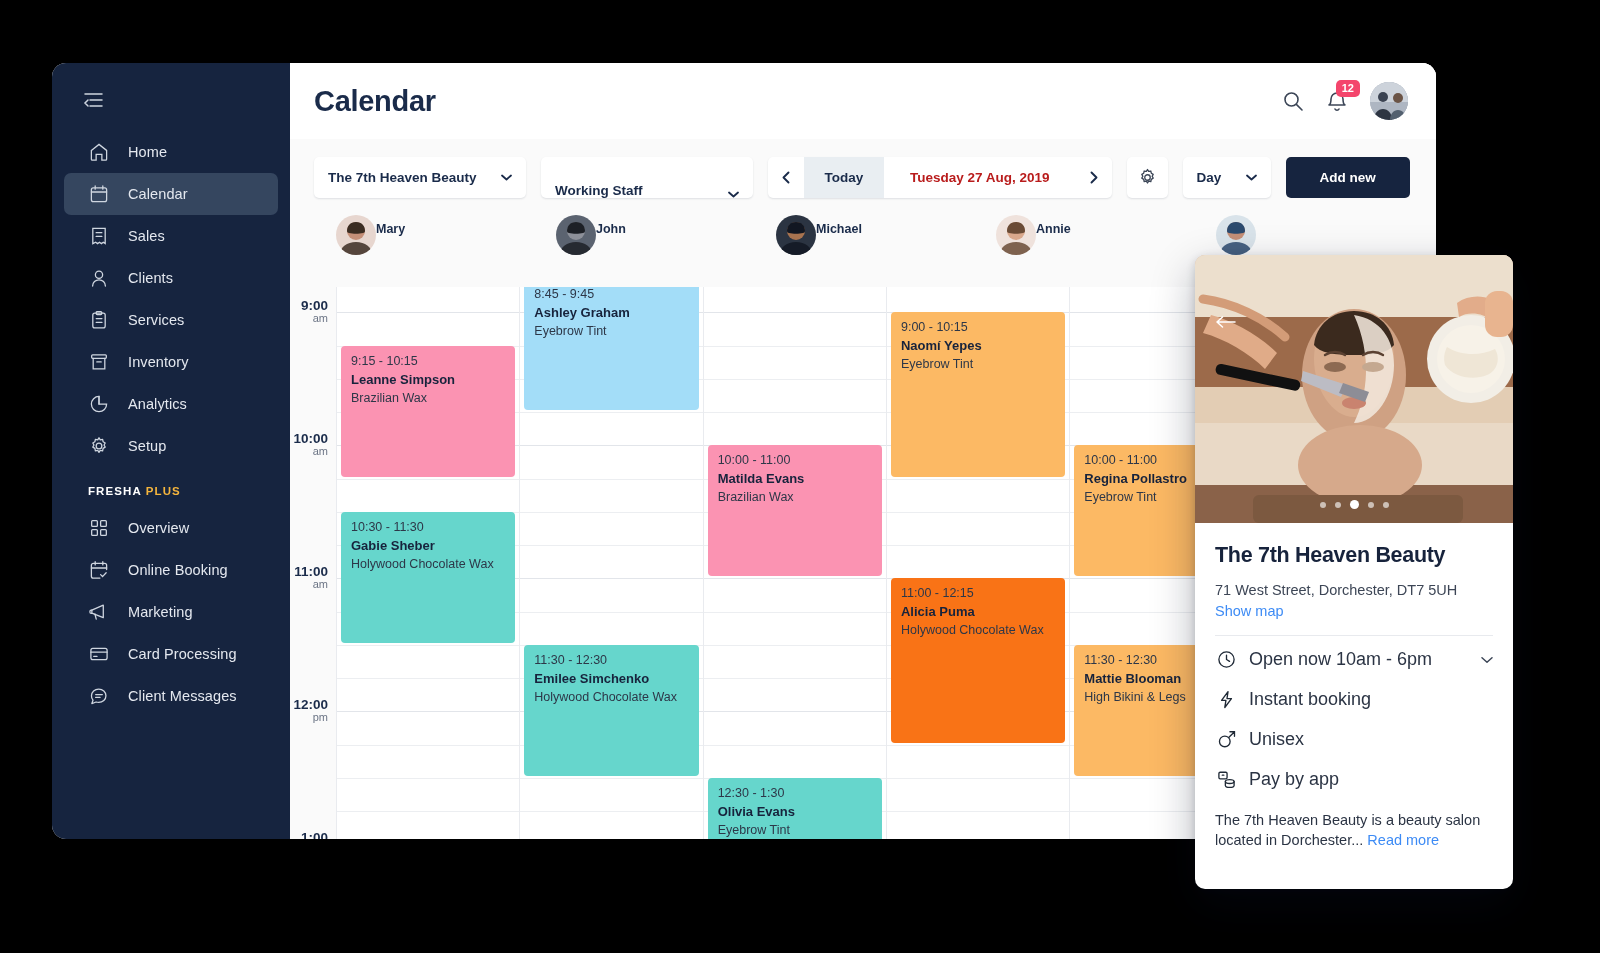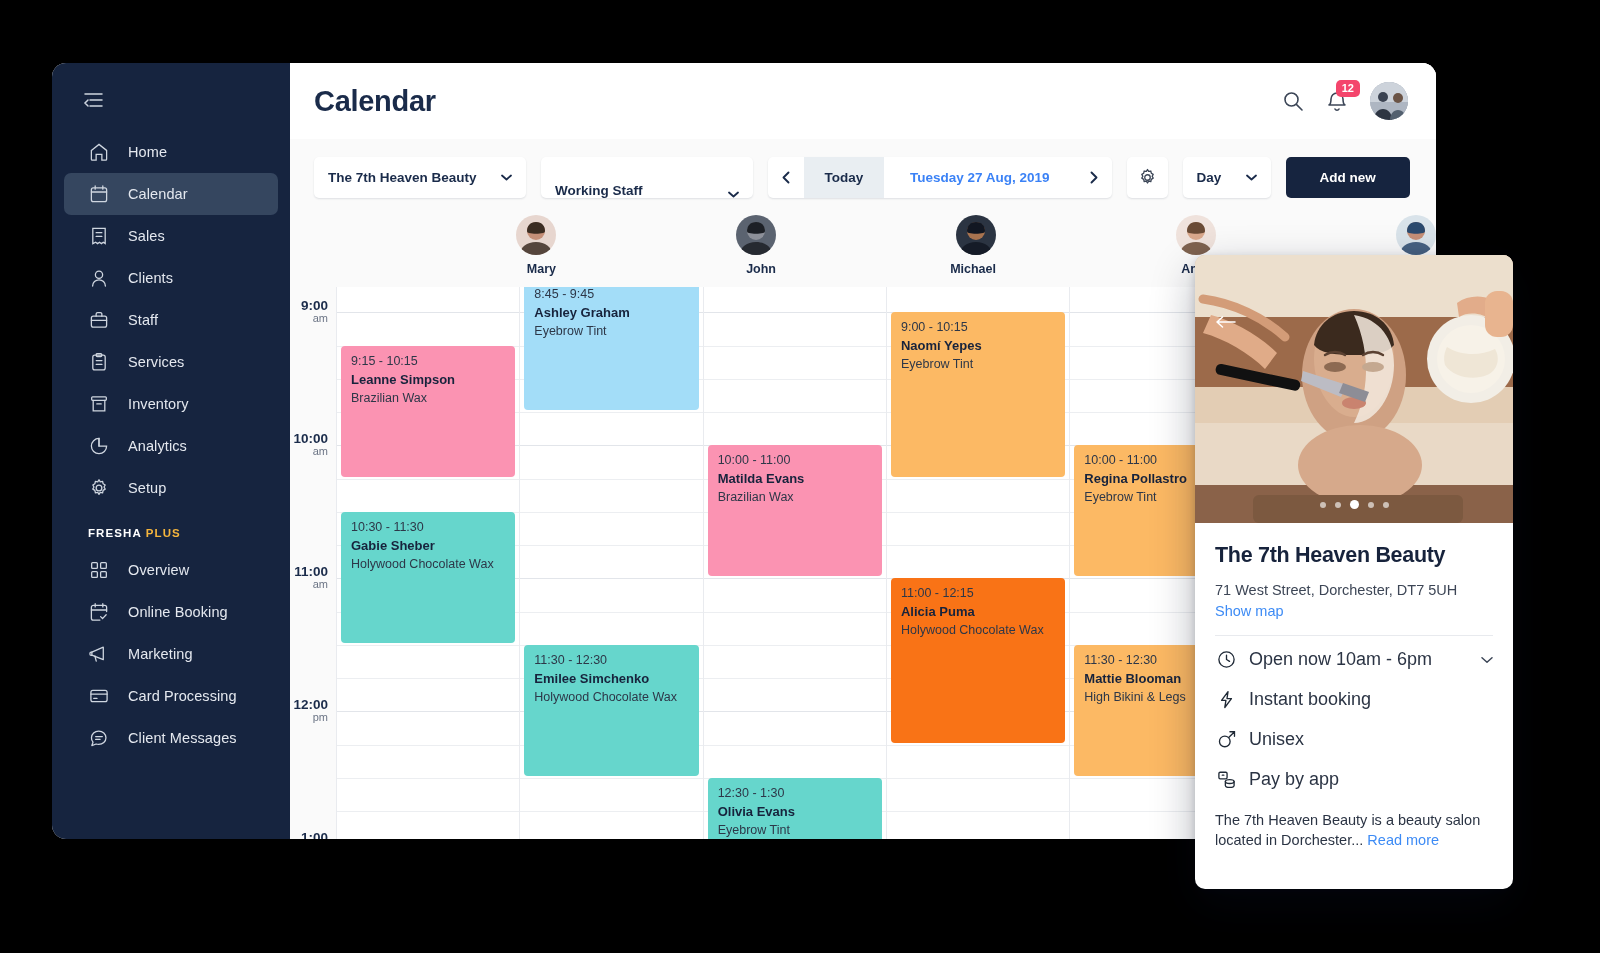--- a/index.html
+++ b/index.html
@@ -164,21 +164,21 @@
   .datenav .today {
     width: 80px;
     background: #e9eef2;
     display: flex; align-items: center; justify-content: center;
     font-size: 13.5px; font-weight: bold; color: #1a2b4a;
     cursor: pointer;
   }
   .datenav .datelabel {
     padding: 0 26px;
     display: flex; align-items: center; justify-content: center;
-    font-size: 13.5px; font-weight: bold; color: #3b82f6;
+    font-size: 13.5px; font-weight: bold; color: #b91c1c;
     cursor: pointer;
     white-space: nowrap;
   }
   .gear-btn {
     width: 41px; height: 41px;
     background: #fff;
     border-radius: 5px;
     display: flex; align-items: center; justify-content: center;
     cursor: pointer;
     box-shadow: 0 1px 2px rgba(20,30,55,.12);
@@ -197,21 +197,21 @@
   
   .staffrow {
     height: 72px;
     display: flex;
     padding-left: 46px;
     background: #fafafa;
     flex: 0 0 72px;
   }
   .staffcell {
     flex: 1 1 0;
-    display: flex; flex-direction: column; align-items: flex-end;
+    display: flex; flex-direction: row; align-items: flex-start;
     cursor: pointer;
     min-width: 0;
   }
   .staffcell .av {
     width: 40px; height: 40px;
     border-radius: 50%;
     overflow: hidden;
     position: relative;
   }
   .staffcell .nm {
@@ -394,29 +394,20 @@
             <span class="lbl">Sales</span>
           </div>
           <div class="nav-item">
             <span class="ico">
               <svg width="20" height="20" viewBox="0 0 21 21" fill="none" stroke="#cfd6e0" stroke-width="1.35" stroke-linecap="round">
                 <circle cx="10.5" cy="7" r="3.8"></circle>
                 <path d="M3.8 19c0-4 3-6.6 6.7-6.6S17.2 15 17.2 19"></path>
               </svg>
             </span>
             <span class="lbl">Clients</span>
-          </div>
-          <div class="nav-item">
-            <span class="ico">
-              <svg width="20" height="20" viewBox="0 0 21 21" fill="none" stroke="#cfd6e0" stroke-width="1.35" stroke-linecap="round">
-                <rect x="2.5" y="6.5" width="16" height="11.5" rx="2"></rect>
-                <path d="M7.5 6.5V4.3a1.6 1.6 0 011.6-1.6h2.8a1.6 1.6 0 011.6 1.6v2.2M2.5 11h16"></path>
-              </svg>
-            </span>
-            <span class="lbl">Staff</span>
           </div>
           <div class="nav-item">
             <span class="ico">
               <svg width="20" height="20" viewBox="0 0 21 21" fill="none" stroke="#cfd6e0" stroke-width="1.35" stroke-linecap="round">
                 <rect x="4" y="3.2" width="13" height="15.6" rx="2"></rect>
                 <rect x="7.6" y="1.6" width="5.8" height="3.2" rx="1"></rect>
                 <path d="M7.6 9h6M7.6 13h6"></path>
               </svg>
             </span>
             <span class="lbl">Services</span>

